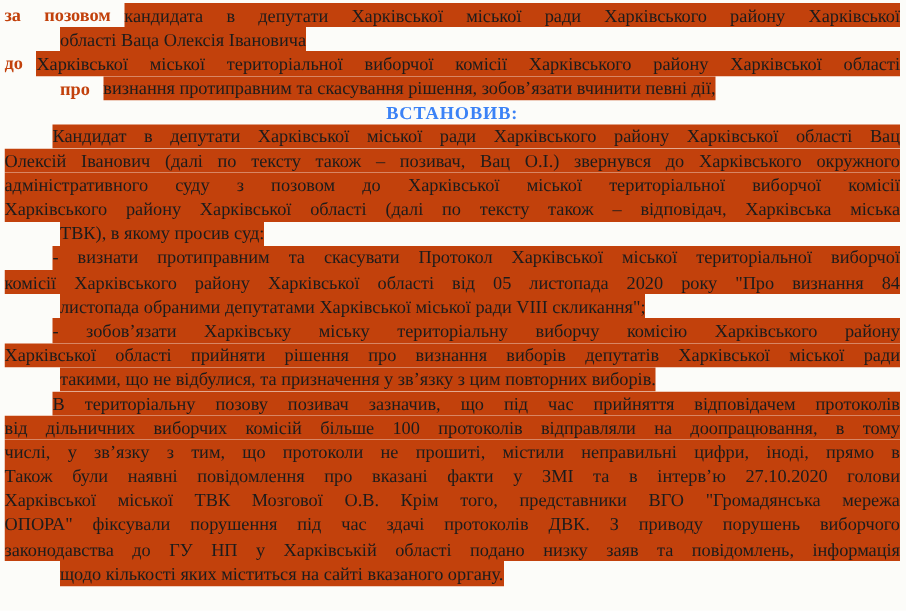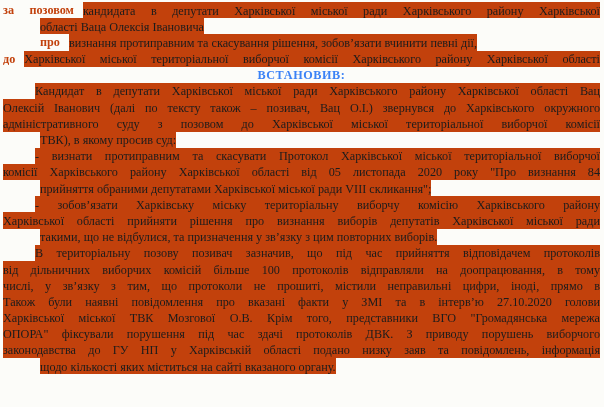--- a/index.html
+++ b/index.html
@@ -45,34 +45,35 @@
 </style>
 </head>
 <body>
 
 <div class="page">
 
   <div class="line"><span class="lbl">за позовом</span><span class="hl">кандидата в депутати Харківської міської ради Харківського району Харківської</span></div>
 
   <div class="line lastline"><span class="hl">області Ваца Олексія Івановича</span></div>
 
+  <div class="line"><span class="lbl">до</span><span class="hl">Харківської міської територіальної виборчої комісії Харківського району Харківської області</span></div>
+
   <div class="line lastline"><span class="lbl">про</span><span class="hl">визнання протиправним та скасування рішення, зобов’язати вчинити певні дії,</span></div>
-
-  <div class="line"><span class="lbl">до</span><span class="hl">Харківської міської територіальної виборчої комісії Харківського району Харківської області</span></div>
 
   <div class="line centered">ВСТАНОВИВ:</div>
 
   <div class="line indent"><span class="hl">Кандидат в депутати Харківської міської ради Харківського району Харківської області Вац</span></div>
   <div class="line"><span class="hl">Олексій Іванович (далі по тексту також – позивач, Вац О.І.) звернувся до Харківського окружного</span></div>
   <div class="line"><span class="hl">адміністративного суду з позовом до Харківської міської територіальної виборчої комісії</span></div>
+  <div class="line"><span class="hl">Харківського району Харківської області (далі по тексту також – відповідач, Харківська міська</span></div>
   <div class="line lastline"><span class="hl">ТВК), в якому просив суд:</span></div>
 
   <div class="line indent"><span class="hl">- визнати протиправним та скасувати Протокол Харківської міської територіальної виборчої</span></div>
   <div class="line"><span class="hl">комісії Харківського району Харківської області від 05 листопада 2020 року "Про визнання 84</span></div>
-  <div class="line lastline"><span class="hl">прийняття обраними депутатами Харківської міської ради VIII скликання";</span></div>
+  <div class="line lastline"><span class="hl">листопада обраними депутатами Харківської міської ради VIII скликання";</span></div>
 
   <div class="line indent"><span class="hl">- зобов’язати Харківську міську територіальну виборчу комісію Харківського району</span></div>
   <div class="line"><span class="hl">Харківської області прийняти рішення про визнання виборів депутатів Харківської міської ради</span></div>
   <div class="line lastline"><span class="hl">такими, що не відбулися, та призначення у зв’язку з цим повторних виборів.</span></div>
 
   <div class="line indent"><span class="hl">В територіальну позову позивач зазначив, що під час прийняття відповідачем протоколів</span></div>
   <div class="line"><span class="hl">від дільничних виборчих комісій більше 100 протоколів відправляли на доопрацювання, в тому</span></div>
   <div class="line"><span class="hl">числі, у зв’язку з тим, що протоколи не прошиті, містили неправильні цифри, іноді, прямо в</span></div>
   <div class="line"><span class="hl">Також були наявні повідомлення про вказані факти у ЗМІ та в інтерв’ю 27.10.2020 голови</span></div>
   <div class="line"><span class="hl">Харківської міської ТВК Мозгової О.В. Крім того, представники ВГО "Громадянська мережа</span></div>

